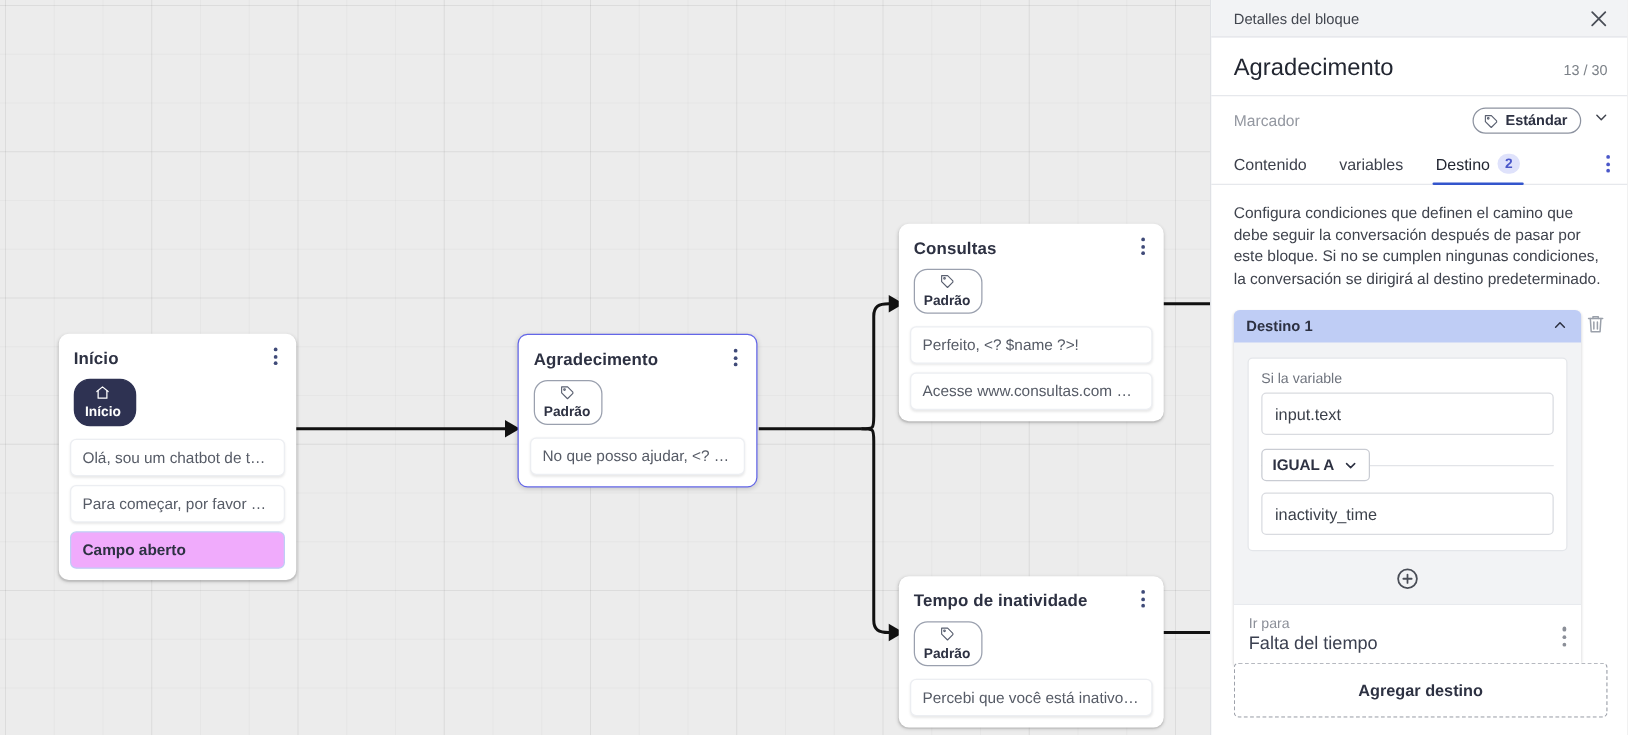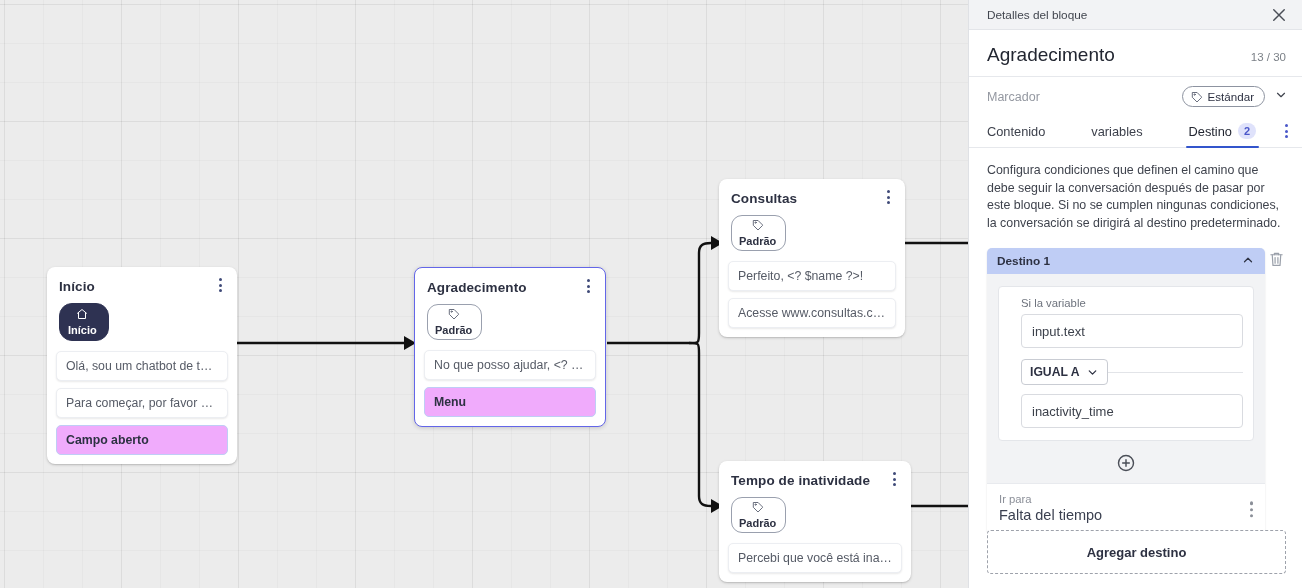--- a/index.html
+++ b/index.html
@@ -113,26 +113,26 @@
   }
   .panel-title { font-size: 19px; font-weight: 400; color: #222631; flex: 1; }
   .panel-counter { font-size: 11.5px; color: #7b8087; }
   .marcador-row {
     display: flex; align-items: center; padding: 9px 14px 9px 18px;
   }
   .marcador-label { flex: 1; font-size: 12.5px; color: #9498a1; }
   .marcador-chip {
     display: inline-flex; align-items: center; gap: 5px;
     border: 1px solid #8d93a0; border-radius: 12px;
-    padding: 3px 10px 3px 8px; font-size: 11.6px; color: #2d3142; font-weight: 400;
+    padding: 3px 10px 3px 8px; font-size: 11.6px; color: #2d3142; font-weight: 700;
   }
   .marcador-caret { margin-left: 9px; cursor: pointer; display: block; }
   .tabs {
     display: flex; align-items: flex-end; padding: 0 14px 0 18px;
-    border-bottom: 1px solid #e6e8ec; position: relative; height: 32px; gap: 20px;
+    border-bottom: 1px solid #e6e8ec; position: relative; height: 32px;
   }
   .tab {
     font-size: 12.8px; color: #3d414c; padding: 0 0 8px 0;
     margin-right: 26px; cursor: pointer; position: relative;
     display: flex; align-items: center; gap: 6px;
   }
   .tab.active { color: #222631; }
   .tab.active::after {
     content: ""; position: absolute; left: -3px; right: -3px; bottom: -1px;
     height: 2.4px; background: #3355cc; border-radius: 2px;
@@ -163,21 +163,21 @@
     display: flex; align-items: center; padding: 0 10px;
     font-size: 11.8px; font-weight: 700; color: #2d3142;
   }
   .destino-header span.lbl { flex: 1; }
   .destino-trash {
     position: absolute; right: 0px; top: 2px; width: 18px; height: 20px; cursor: pointer;
   }
   .cond-box {
     margin: 12px 11px 0 11px;
     background: #ffffff; border: 1px solid #e4e6ea; border-radius: 4px;
-    padding: 10px 10px 12px 22px;
+    padding: 10px 10px 12px 10px;
   }
   .cond-label { font-size: 11.3px; color: #6e737d; margin-bottom: 5px; }
   .cond-input {
     width: 100%; height: 34px;
     border: 1px solid #d9dbe0; border-radius: 4px;
     background: #fff; font-size: 13px; color: #3c414b;
     padding: 0 10px; font-family: "Liberation Sans", sans-serif;
     display: flex; align-items: center;
   }
   .op-row { position: relative; margin: 11px 0 9px 0; height: 26px; }
@@ -278,25 +278,24 @@
         <div class="chip">
           <svg width="12" height="12" viewBox="0 0 24 24" fill="none" stroke="#5a6070" stroke-width="1.8" stroke-linecap="round" stroke-linejoin="round">
             <path d="M20.6 13.4 12 22 2.6 12.6V3h9.6l8.4 8.4z"></path>
               <circle cx="7.2" cy="7.2" r="1.3"></circle>
           </svg>
           <span>Padrão</span>
         </div>
       </div>
       <div class="node-body">
         <div class="msg">No que posso ajudar, &lt;? $name ...</div>
-        <div class="msg highlight">Menu</div>
-      </div>
-    </div>
-
-    <div class="node" style="left:719px; top:179px; width:186px;">
+      </div>
+    </div>
+
+    <div class="node" style="left:719px; top:179px; width:212px;">
       <div class="node-head">
         <div class="node-title">Consultas</div>
         <div class="node-kebab">
             <i></i>
             <i></i>
             <i></i>
           </div>
         <div class="chip">
           <svg width="12" height="12" viewBox="0 0 24 24" fill="none" stroke="#5a6070" stroke-width="1.8" stroke-linecap="round" stroke-linejoin="round">
             <path d="M20.6 13.4 12 22 2.6 12.6V3h9.6l8.4 8.4z"></path>
@@ -304,21 +303,21 @@
           </svg>
           <span>Padrão</span>
         </div>
       </div>
       <div class="node-body">
         <div class="msg">Perfeito, &lt;? $name ?&gt;!</div>
         <div class="msg">Acesse www.consultas.com par...</div>
       </div>
     </div>
 
-    <div class="node" style="left:719px; top:461px; width:192px;">
+    <div class="node" style="left:719px; top:461px; width:212px;">
       <div class="node-head">
         <div class="node-title">Tempo de inatividade</div>
         <div class="node-kebab">
             <i></i>
             <i></i>
             <i></i>
           </div>
         <div class="chip">
           <svg width="12" height="12" viewBox="0 0 24 24" fill="none" stroke="#5a6070" stroke-width="1.8" stroke-linecap="round" stroke-linejoin="round">
             <path d="M20.6 13.4 12 22 2.6 12.6V3h9.6l8.4 8.4z"></path>

